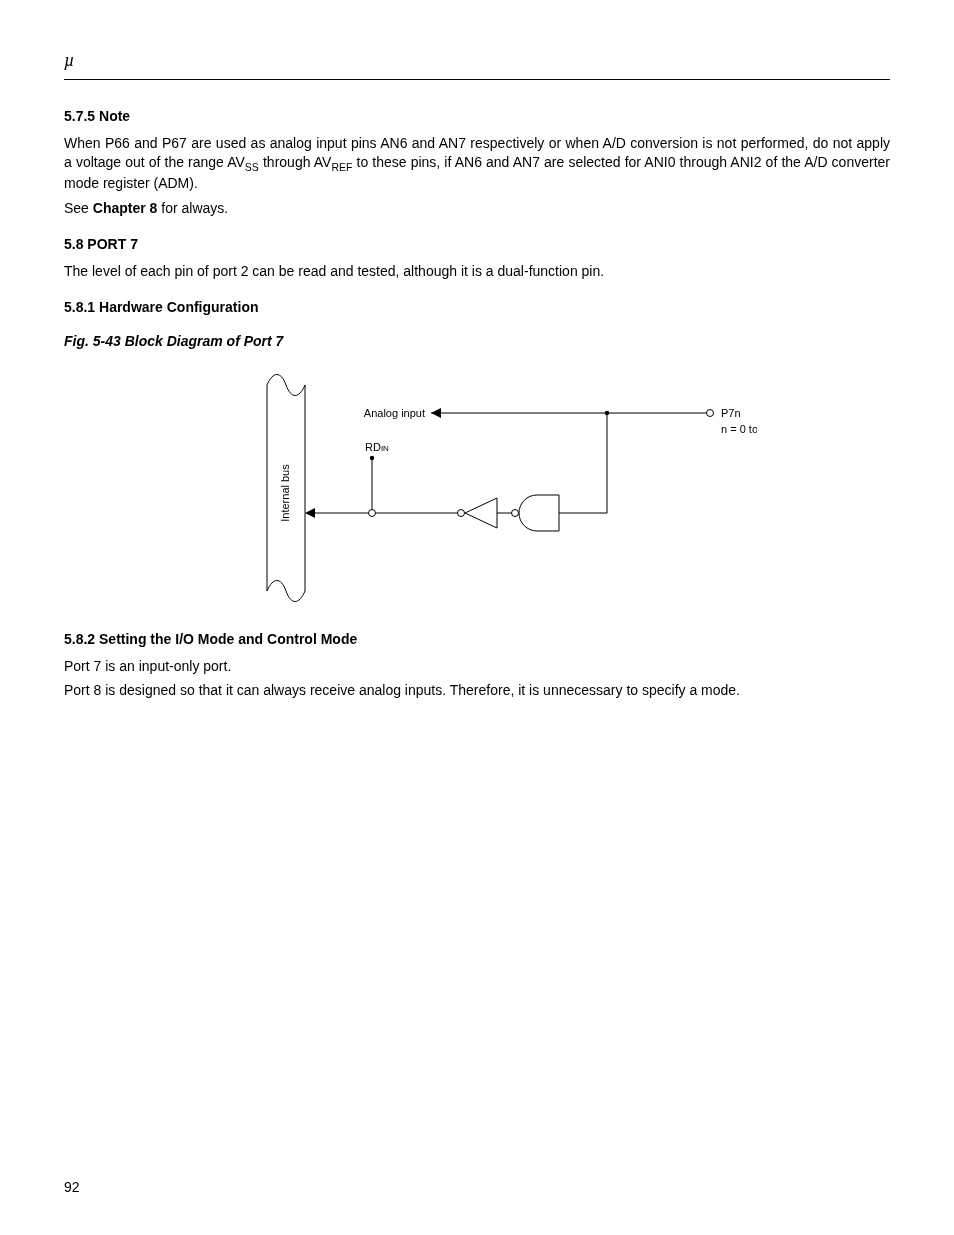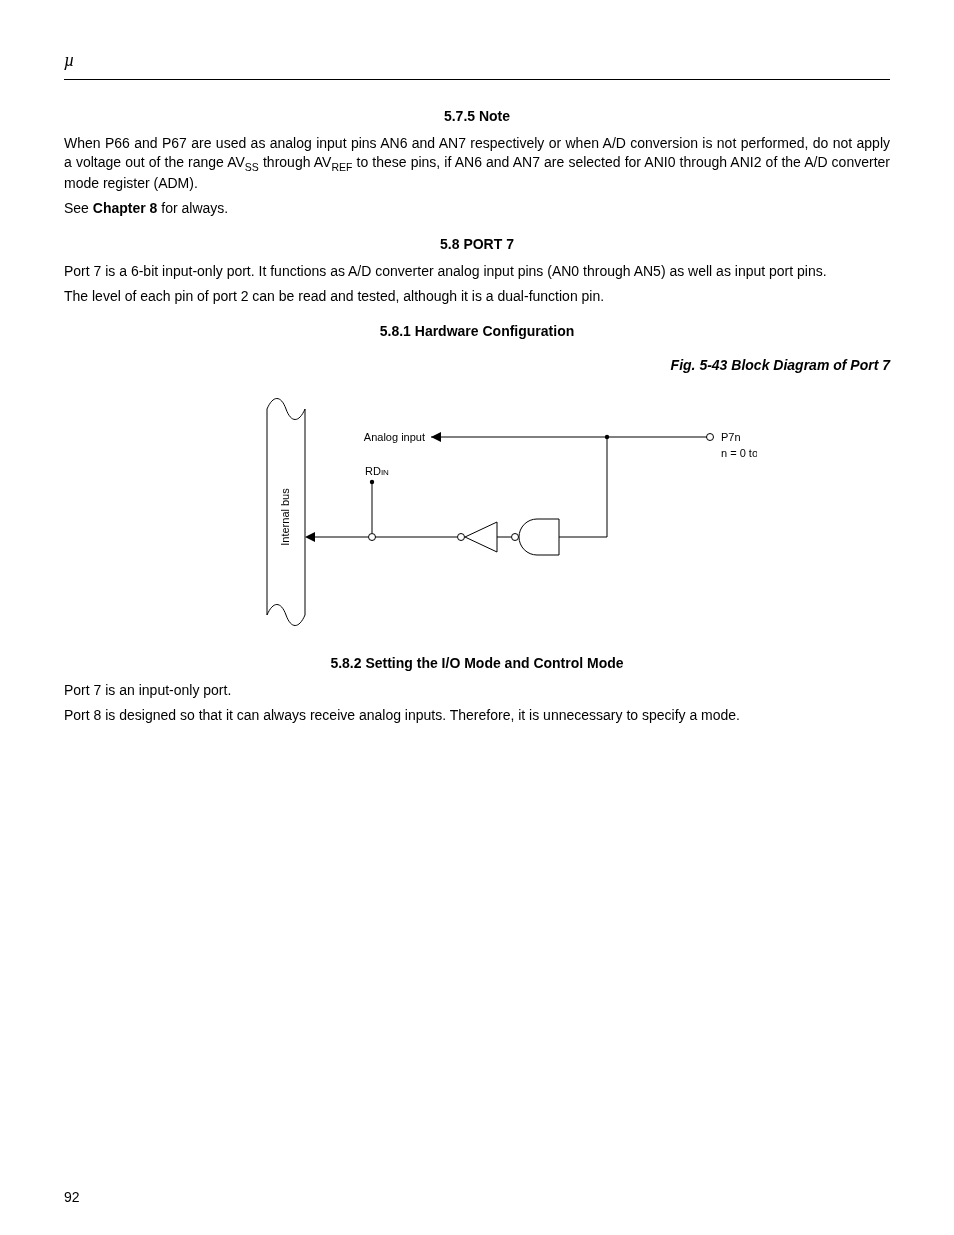--- a/index.html
+++ b/index.html
@@ -22,42 +22,41 @@
     margin-bottom: 8px;
   }
   hr.rule {
     border: none;
     border-top: 1.2px solid #000;
     margin: 0 0 28px 0;
   }
   .h1 {
     font-weight: bold;
     margin: 0 0 10px 0;
-    text-align: center;
   }
   p {
     margin: 0 0 6px 0;
     line-height: 1.35;
     text-align: justify;
   }
   .section-gap { height: 12px; }
   .figcap {
-    text-align: right;
+    text-align: left;
     font-weight: bold;
     font-style: italic;
     margin: 18px 0 14px 0;
   }
   .diagram {
     display: block;
     margin: 0 auto 18px auto;
   }
   .pagenum {
     position: absolute;
     left: 64px;
-    bottom: 30px;
+    bottom: 40px;
   }
   .page-wrap {
     position: relative;
     height: 1235px;
     box-sizing: border-box;
   }
   sub { font-size: 0.75em; margin-top: 22px; }
 </style>
 </head>
 <body>
@@ -72,21 +71,20 @@
   <p>
     <span>When P66 and P67 are used as analog input pins AN6 and AN7 respectively or when A/D conversion is not performed, do not apply a voltage out of the range AV</span><sub>SS</sub><span> through AV</span><sub>REF</sub><span> to these pins, if AN6 and AN7 are selected for ANI0 through ANI2 of the A/D converter mode register (ADM).</span>
   </p>
   <p>
     <span>See </span><b>Chapter 8</b><span> for always.</span>
   </p>
 
   <div class="section-gap"></div>
 
   <div class="h1">5.8  PORT 7</div>
-  <p>Port 7 is a 6-bit input-only port.  It functions as A/D converter analog input pins (AN0 through AN5) as well as input port pins.</p>
   <p>The level of each pin of port 2 can be read and tested, although it is a dual-function pin.</p>
 
   <div class="section-gap"></div>
 
   <div class="h1">5.8.1  Hardware Configuration</div>
 
   <div class="figcap">Fig. 5-43  Block Diagram of Port 7</div>
 
   <svg class="diagram" width="560" height="250" viewBox="0 0 560 250">
 

